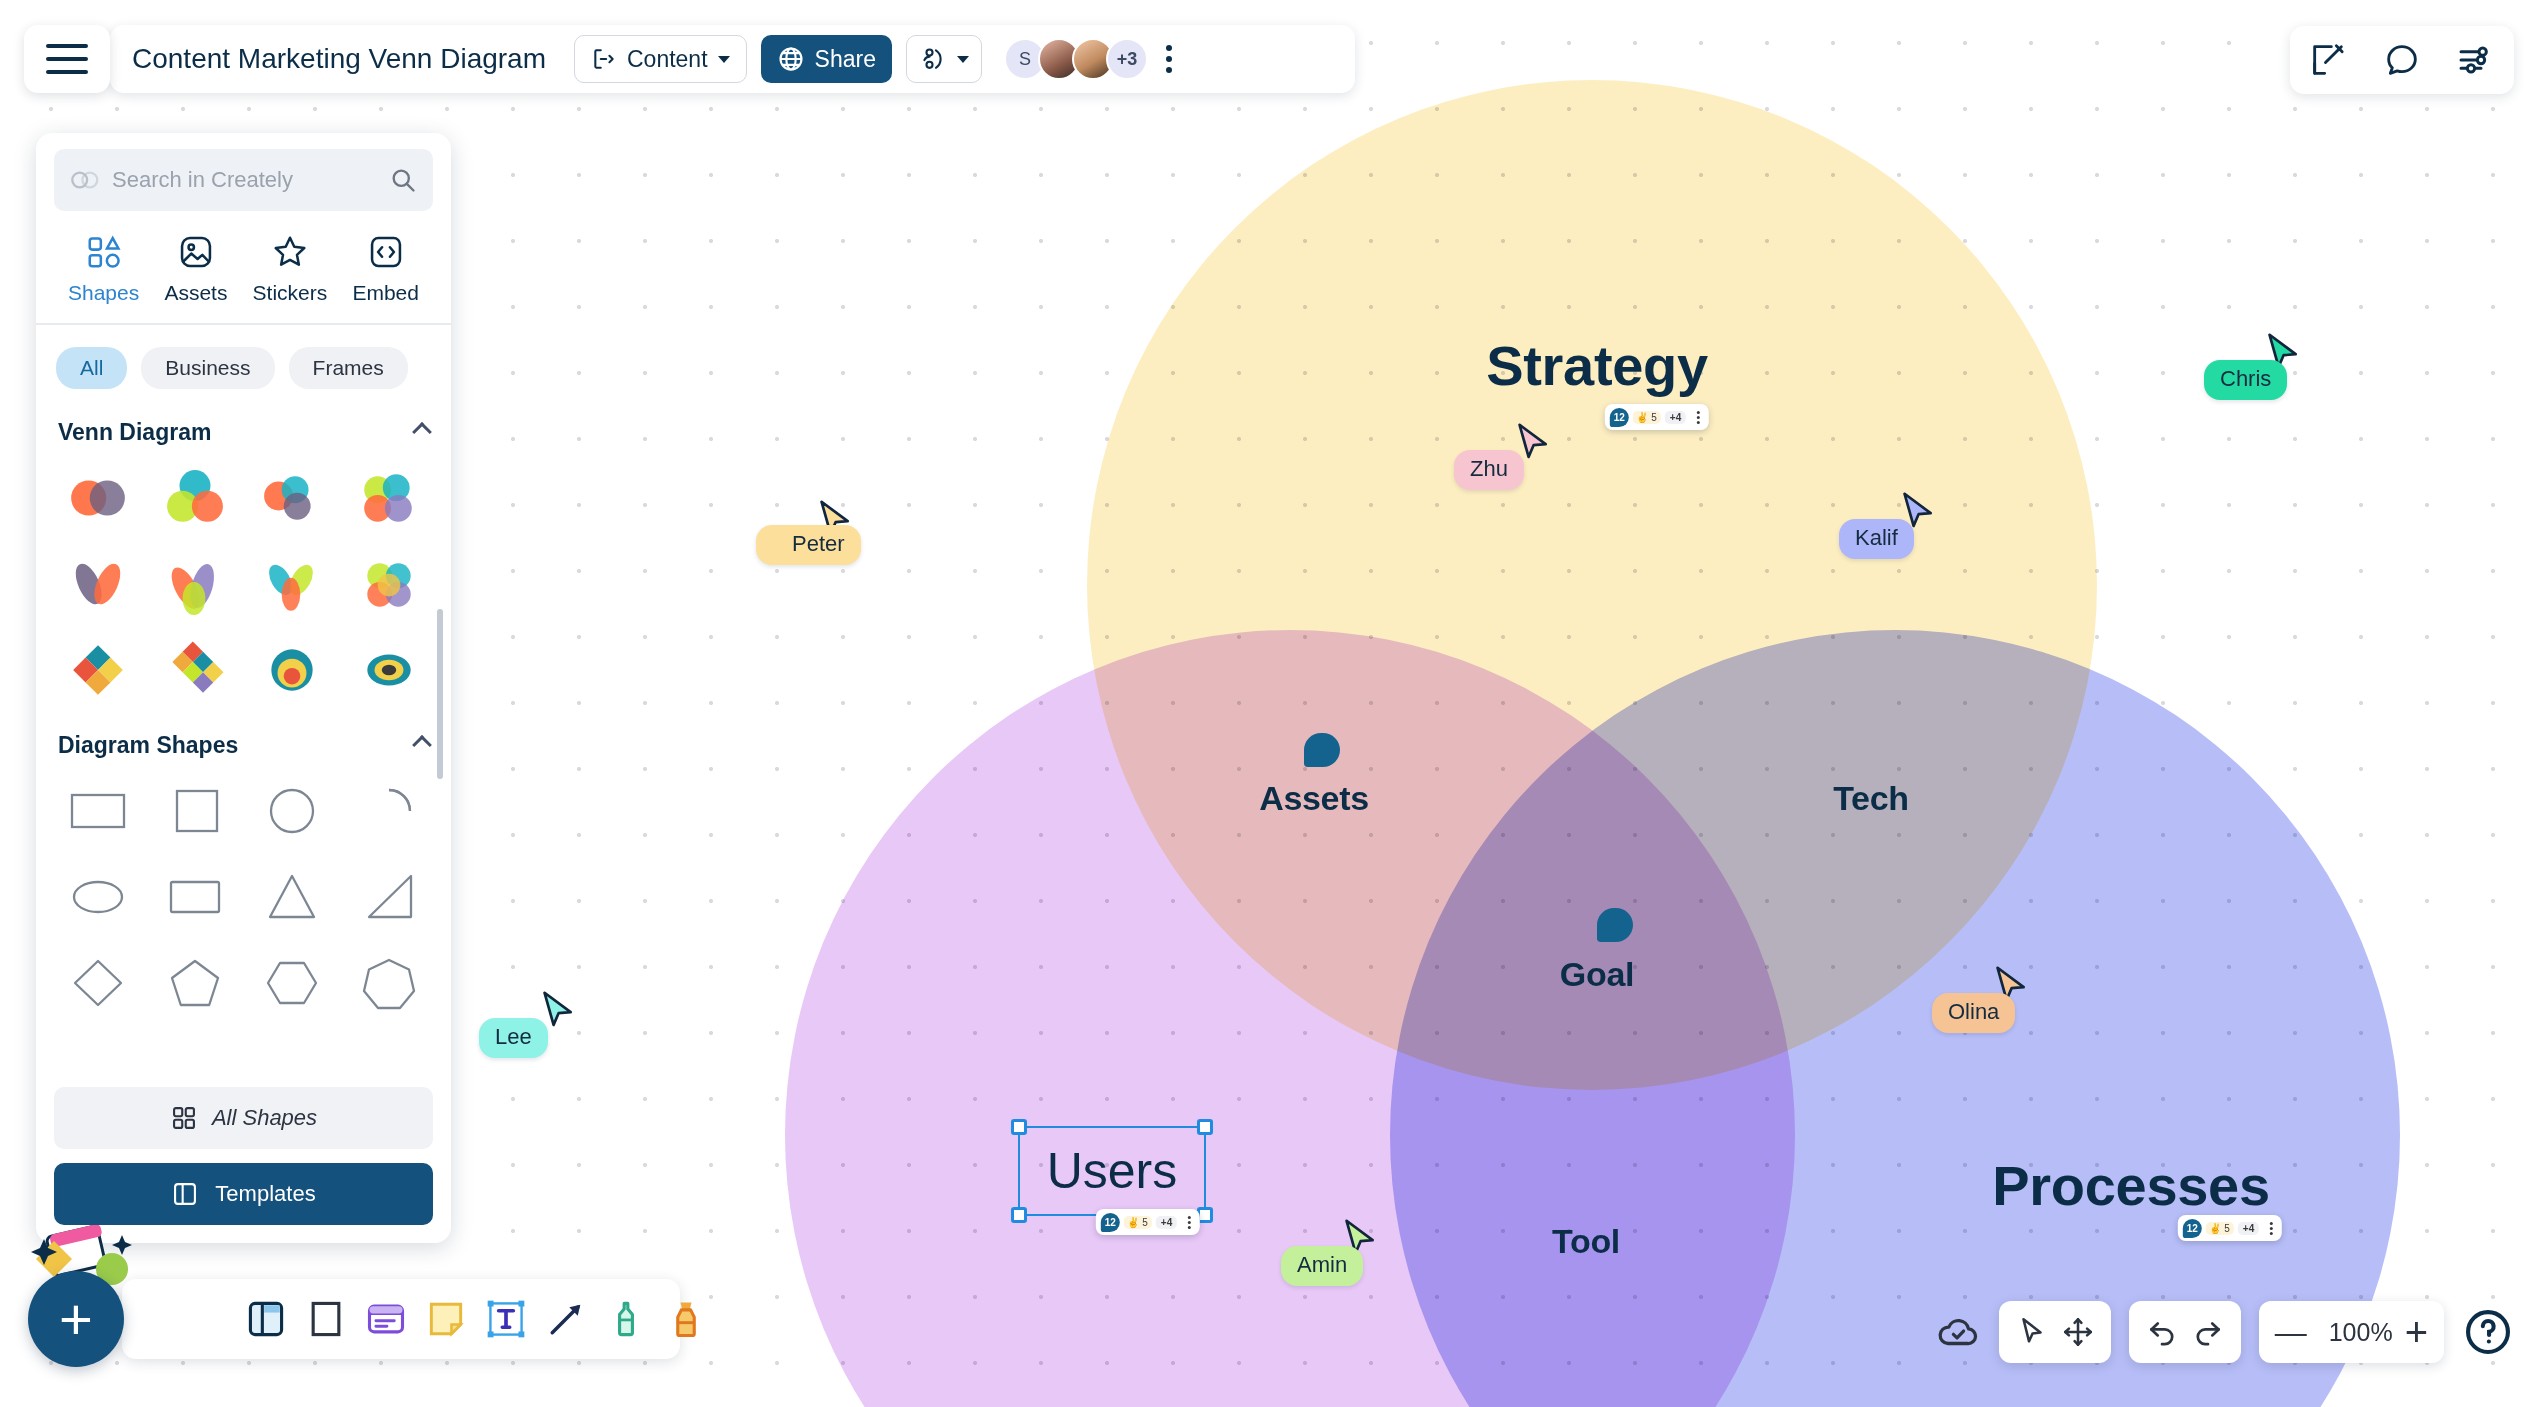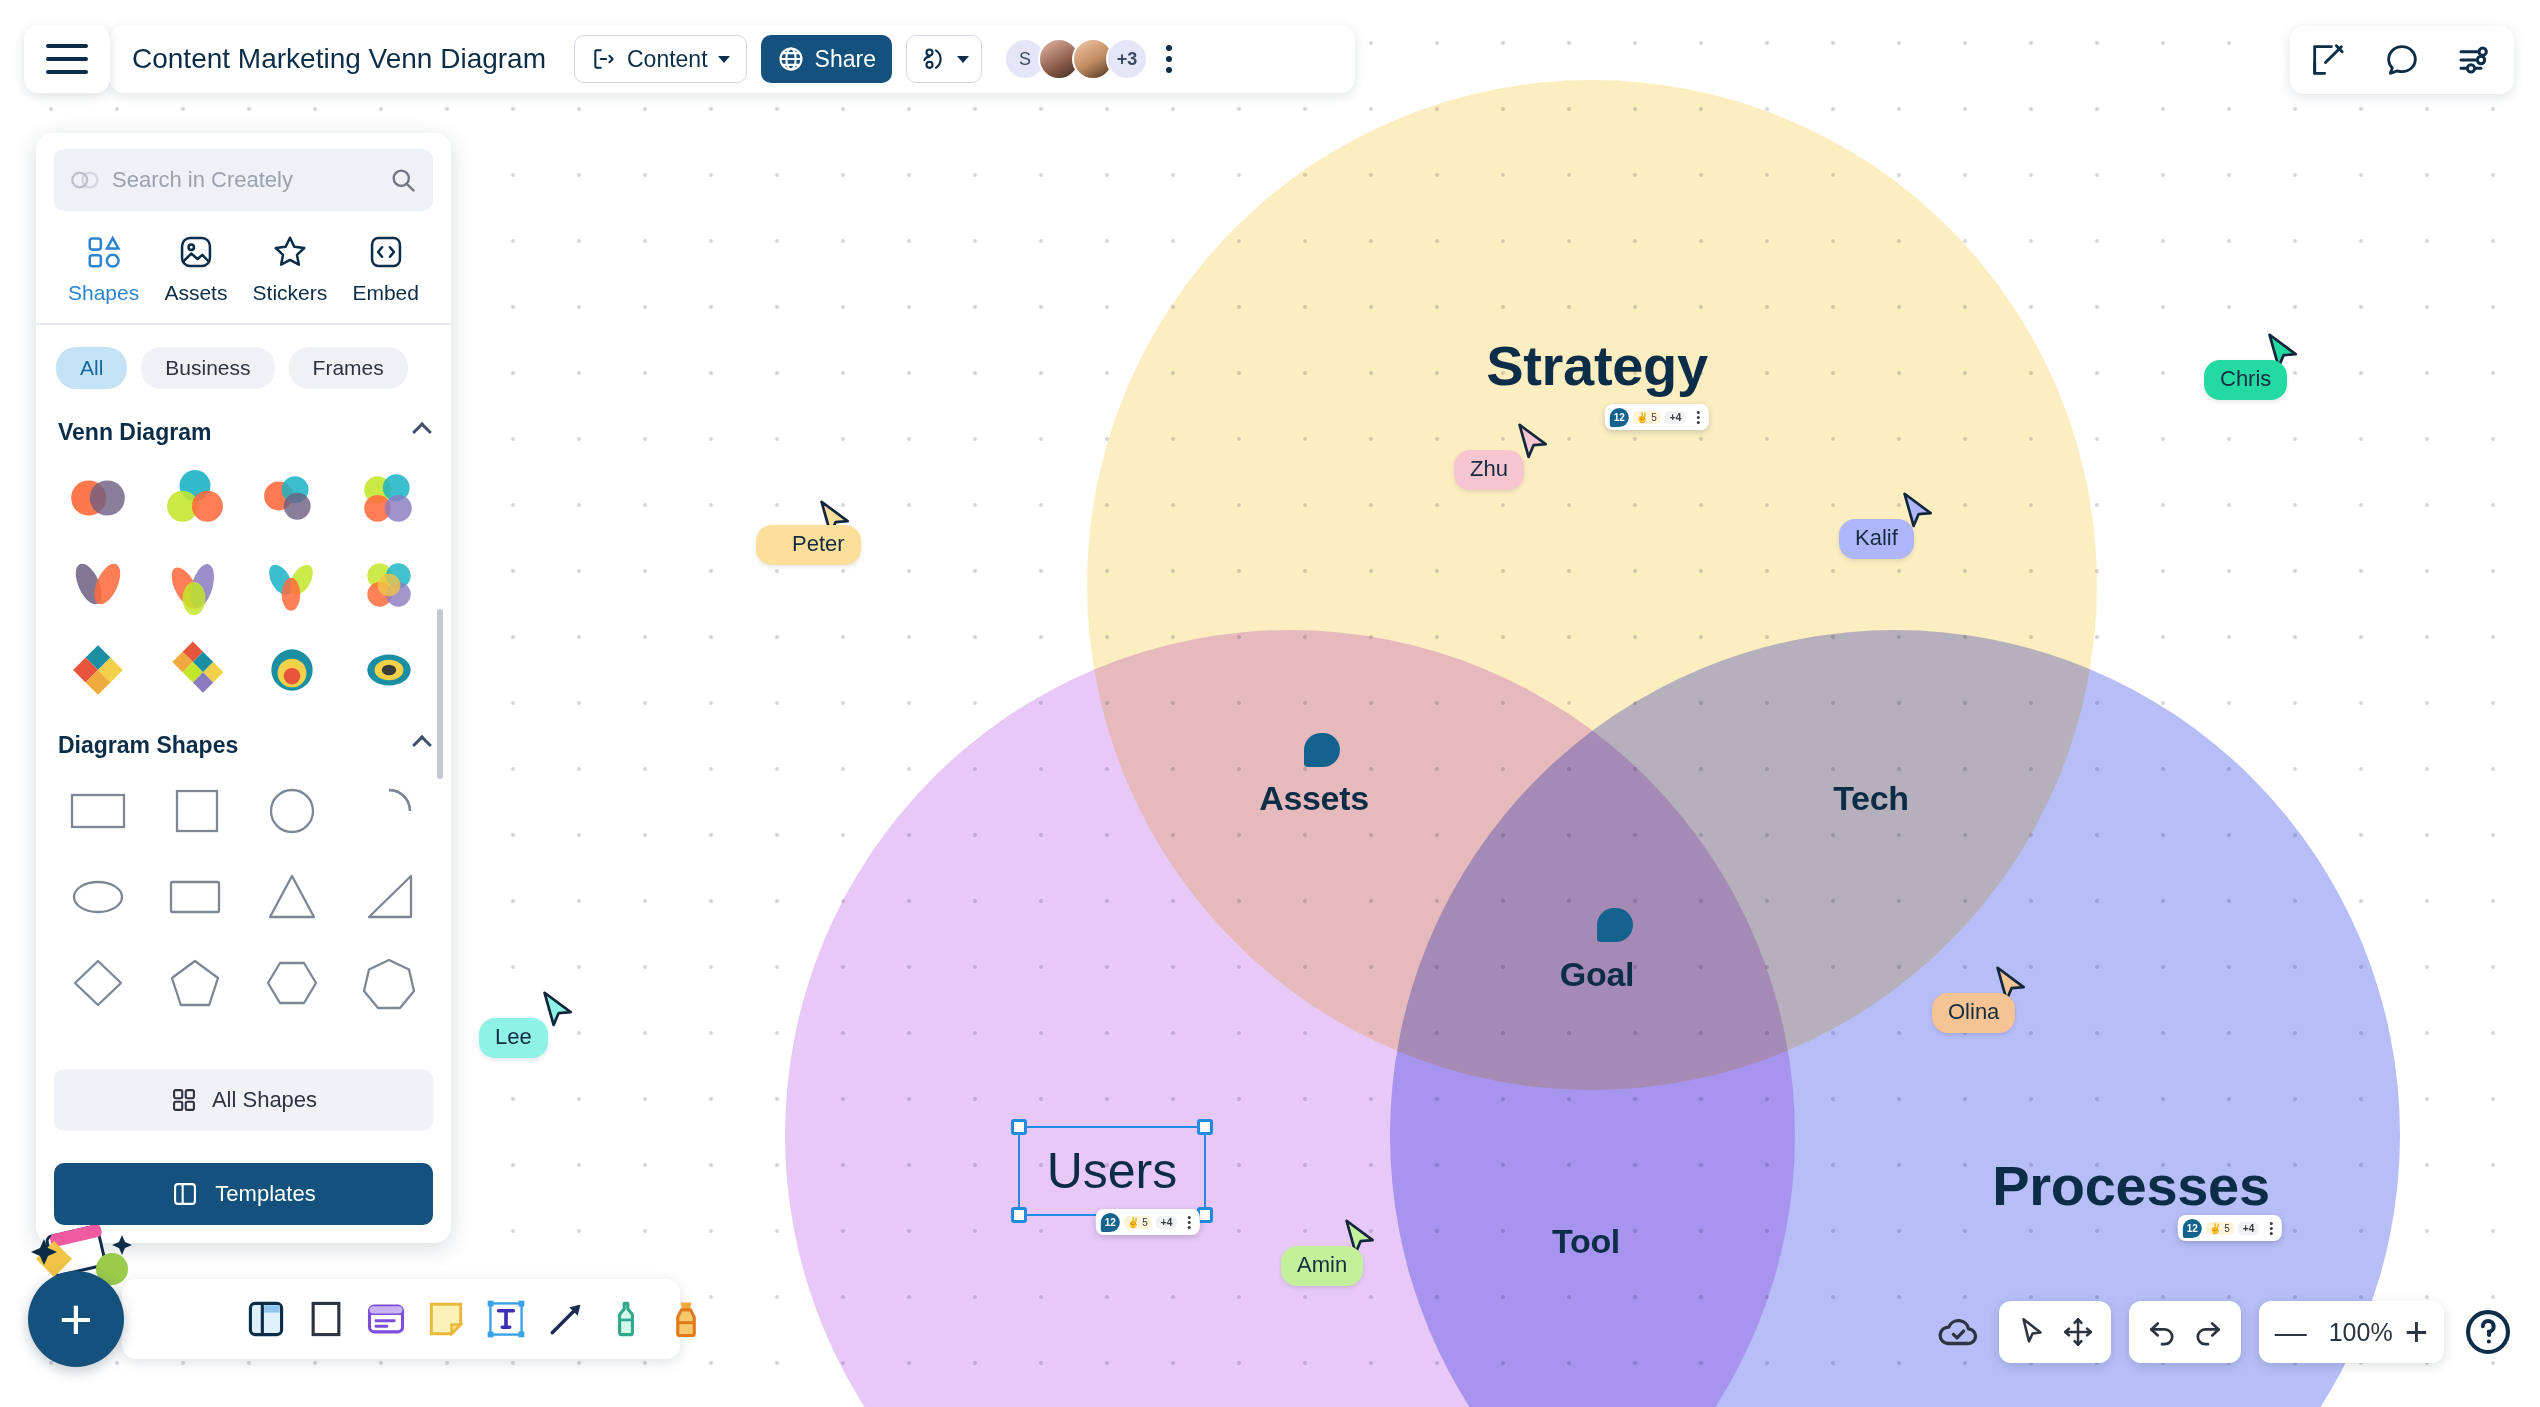--- a/index.html
+++ b/index.html
@@ -245,24 +245,24 @@
   }
   .scroll-track {
     position: absolute; right: 8px; top: 476px;
     width: 6px; height: 170px; background: #c4cad4; border-radius: 3px;
   }
 
   #panel-bottom { margin-top: auto; padding-top: 18px; }
   #btn-allshapes {
     height: 62px; background: #f0f2f6; border-radius: 10px;
     display: flex; align-items: center; justify-content: center; gap: 14px;
-    font-size: 22px; color: #2b3440; cursor: pointer;
+    font-size: 22px; color: #2b3440; cursor: pointer; font-style: italic;
   }
   #btn-templates {
-    height: 62px; margin-top: 32px; background: #14517d; border-radius: 10px;
+    height: 62px; margin-top: 14px; background: #14517d; border-radius: 10px;
     display: flex; align-items: center; justify-content: center; gap: 16px;
     font-size: 22px; color: #ffffff; cursor: pointer;
   }
 
   
   #fab {
     position: absolute; left: 28px; bottom: 40px;
     width: 96px; height: 96px; border-radius: 50%;
     background: #14517d; color: #ffffff;
     display: flex; align-items: center; justify-content: center;

